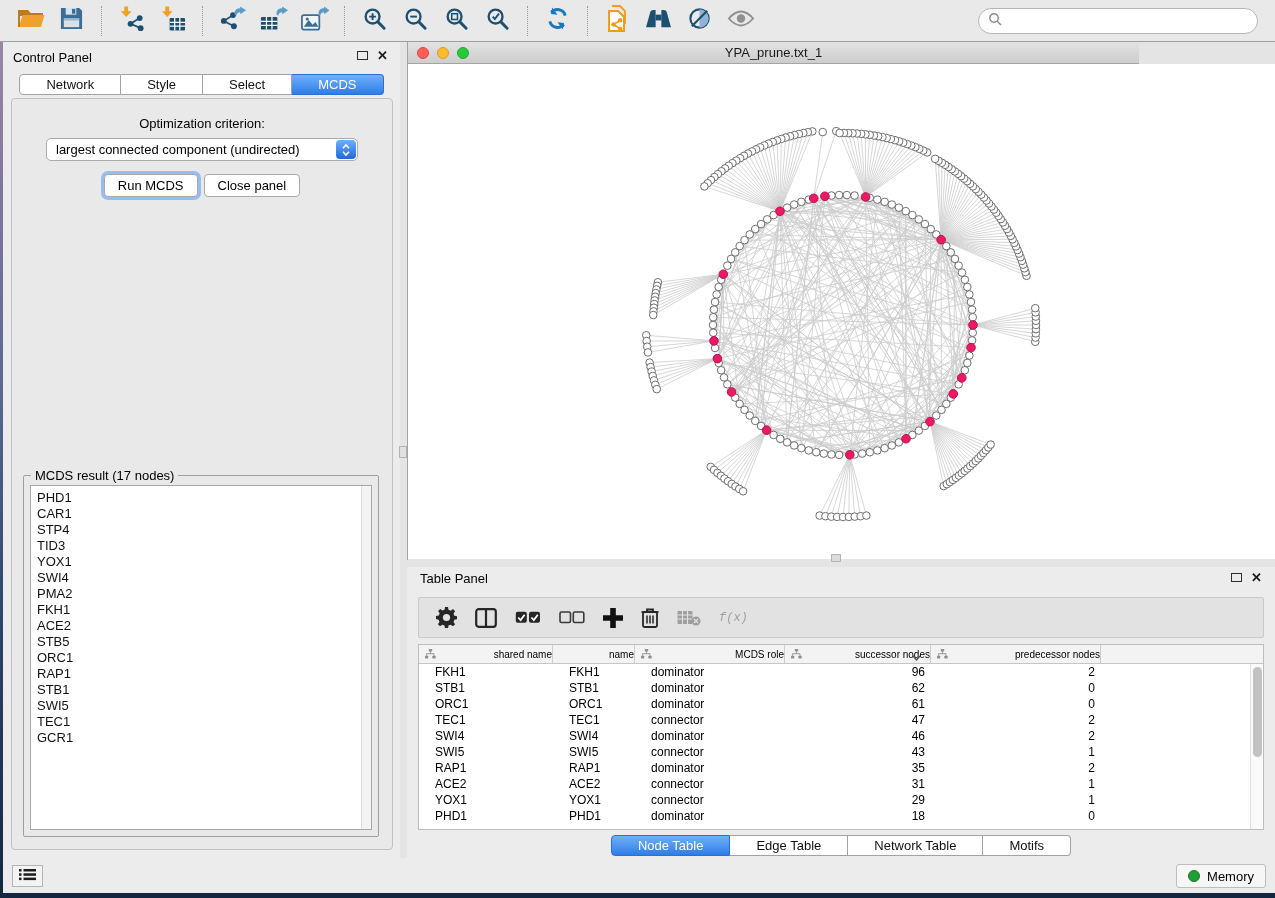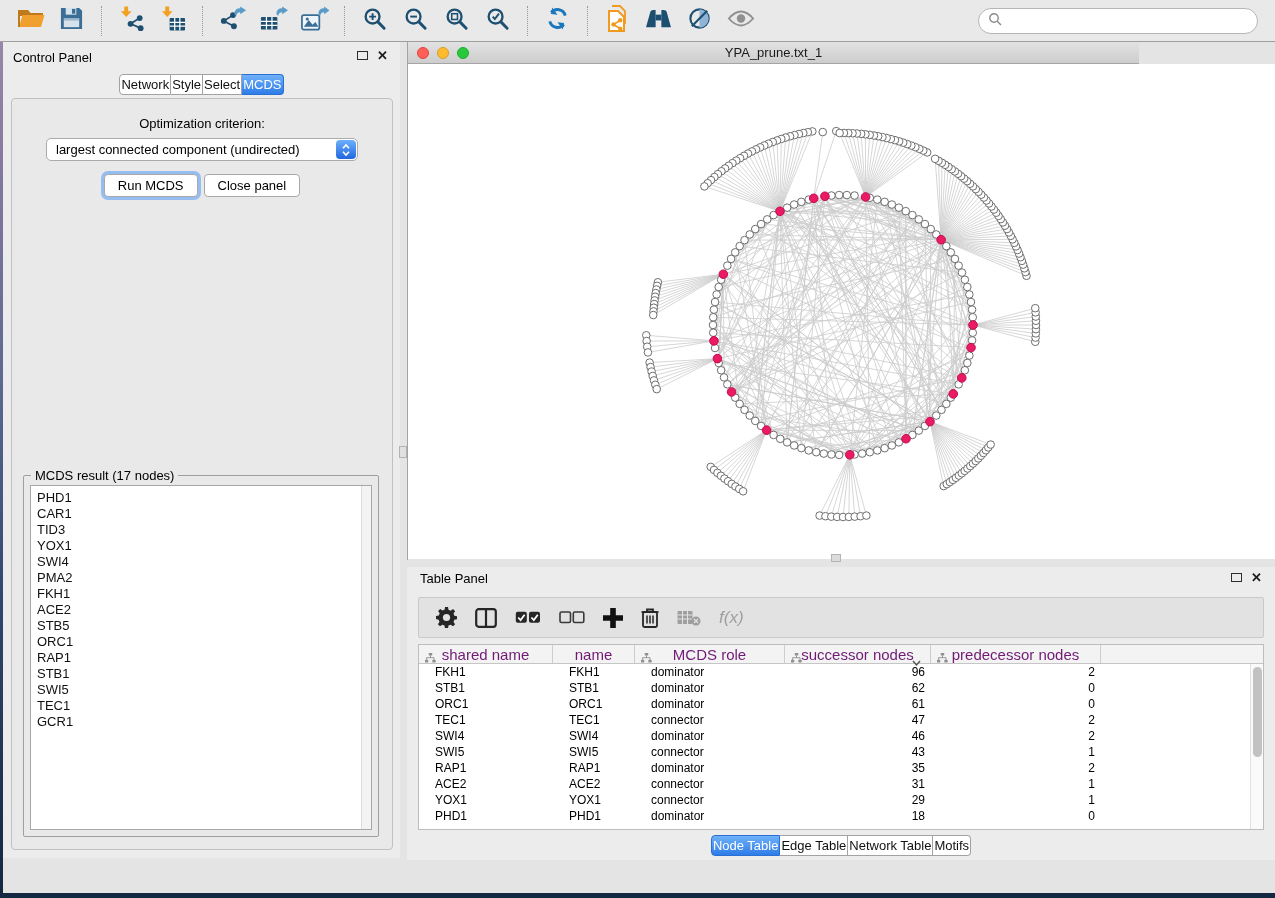--- a/index.html
+++ b/index.html
@@ -19,21 +19,21 @@
   
   .cp{position:absolute;left:3px;top:42px;width:397px;height:816px;background:#ececec}
   .panel-title{font-size:13px;color:#000}
   .cp-title{position:absolute;left:10px;top:8px}
   .win-icons{position:absolute;display:flex;gap:9px;align-items:center}
   .cp-winicons{right:12px;top:8px}
   .win-float{width:11px;height:9px;border:1.5px solid #2d2d2d;display:inline-block}
   .win-close{font-size:13px;font-weight:700;color:#1c1c1c;line-height:11px}
   .seg-row{position:absolute;left:0;width:100%;display:flex;justify-content:center}
   .cp-tabs-row{top:32px}
-  .seg-tab{height:21px;line-height:20px;padding:0 1px;font-size:13px;background:#fff;color:#111;
+  .seg-tab{height:21px;line-height:20px;padding:0 26px;font-size:13px;background:#fff;color:#111;
     border:1px solid #a2a2a2;border-left:none;cursor:default}
   .seg-tab:first-child{border-left:1px solid #a2a2a2;border-radius:4px 0 0 4px}
   .seg-tab:last-child{border-radius:0 4px 4px 0}
   .seg-tab.sel{background:linear-gradient(#6fb1f9,#2e7ce8);border-color:#2b6fd3;color:#fff}
   .cp-content{position:absolute;left:8px;right:7px;top:56px;bottom:8px;background:#e9e9e9;
     border:1px solid #c0c0c0;border-radius:4px}
   .opt-label{text-align:center;margin-top:17px;font-size:13px;color:#000}
   .opt-select{margin:7px auto 0;width:312px;height:23px;background:#fff;border:1px solid #ababab;
     border-radius:5px;position:relative;font-size:13px;line-height:21px;padding-left:9px;cursor:default}
   .opt-cap{position:absolute;right:1px;top:1px;width:20px;height:19px;border-radius:4px;
@@ -62,26 +62,26 @@
   
   .split-v{position:absolute;left:399px;top:446px;width:8px;height:12px;background:#e0e0e0;border:1px solid #b3b3b3}
   .split-h{position:absolute;left:831px;top:554px;width:10px;height:8px;background:#dcdcdc;border:1px solid #b3b3b3}
   
   .tp{position:absolute;left:407px;top:567px;width:868px;height:293px;background:#ececec}
   .tp-title{position:absolute;left:13px;top:4px}
   .tp-winicons{right:13px;top:5px}
   .tp-toolbar{position:absolute;left:11px;top:30px;width:846px;height:41px;background:#e2e2e2;
     border:1px solid #c9c9c9;border-radius:2px;display:flex;align-items:center;padding-left:17px;gap:18px}
   .tico{display:flex;align-items:center;justify-content:center;cursor:default}
-  .fx-label{font-family:Liberation Sans, sans-serif;font-style:italic;font-size:17px;color:#9e9e9e}
+  .fx-label{font-family:Liberation Mono, monospace;font-style:italic;font-size:12px;color:#9e9e9e}
   .tp-table{position:absolute;left:11px;top:77px;width:846px;height:186px;background:#fff;
     border:1px solid #bdbdbd;overflow:hidden}
   .thead{display:flex;height:19px;background:#f3f3f3;border-bottom:1px solid #c6c6c6}
-  .th{position:relative;display:flex;align-items:center;justify-content:center;
-    border-right:1px solid #cdcdcd;font-size:15px;color:#701a75}
+  .th{position:relative;display:flex;align-items:center;justify-content:flex-end;
+    border-right:1px solid #cdcdcd;font-size:10px;color:#000000}
   .th .tree{position:absolute;left:6px;top:4px}
   .th .chev{position:absolute;right:9px;top:7px}
   .th.filler{flex:1;border-right:none}
   .tr{display:flex;height:16px;align-items:center}
   .td{font-size:12px;color:#000;padding-left:16px;white-space:nowrap;overflow:hidden}
   .td.num{text-align:right;padding-left:0;padding-right:6px}
   .tscroll{position:absolute;right:0;top:19px;bottom:0;width:13px;background:#fafafa;border-left:1px solid #e2e2e2}
   .tthumb{position:absolute;left:2px;top:3px;width:9px;height:90px;background:#c2c2c2;border-radius:5px}
   .tp-tabs-row{top:268px}
   
@@ -294,20 +294,21 @@
       <div class="btn-row">
         <button class="push-btn focus-ring">Run MCDS</button>
         <button class="push-btn">Close panel</button>
       </div>
       <fieldset class="mcds-fieldset">
         <legend>MCDS result (17 nodes)</legend>
         <div class="mcds-list" id="mcds-list">
           <div class="list-scroll"></div>
         <div class="list-item">PHD1</div>
             <div class="list-item">CAR1</div>
+            <div class="list-item">STP4</div>
             <div class="list-item">TID3</div>
             <div class="list-item">YOX1</div>
             <div class="list-item">SWI4</div>
             <div class="list-item">PMA2</div>
             <div class="list-item">FKH1</div>
             <div class="list-item">ACE2</div>
             <div class="list-item">STB5</div>
             <div class="list-item">ORC1</div>
             <div class="list-item">RAP1</div>
             <div class="list-item">STB1</div>
@@ -1259,13 +1260,32 @@
       </div>
     </div>
     <div class="seg-row tp-tabs-row" id="tp-tabs">
         <span class="seg-tab sel">Node Table</span>
         <span class="seg-tab">Edge Table</span>
         <span class="seg-tab">Network Table</span>
         <span class="seg-tab">Motifs</span>
       </div>
   </div>
 
+  <div class="status">
+    <div class="menu-btn">
+      <span>
+        <svg width="17" height="13" viewBox="0 0 17 13">
+            <g fill="#1c1c1c">
+              <rect x="0" y="1" width="2.5" height="2.5"></rect>
+              <rect x="4.5" y="1" width="12.5" height="2.5"></rect>
+              <rect x="0" y="5.3" width="2.5" height="2.5"></rect>
+              <rect x="4.5" y="5.3" width="12.5" height="2.5"></rect>
+              <rect x="0" y="9.6" width="2.5" height="2.5"></rect>
+              <rect x="4.5" y="9.6" width="12.5" height="2.5"></rect>
+            </g>
+          </svg></span>
+    </div>
+    <div class="mem-btn">
+      <span class="mem-dot"></span>
+      <span>Memory</span>
+    </div>
+  </div>
 </div>
 
 </body></html>

